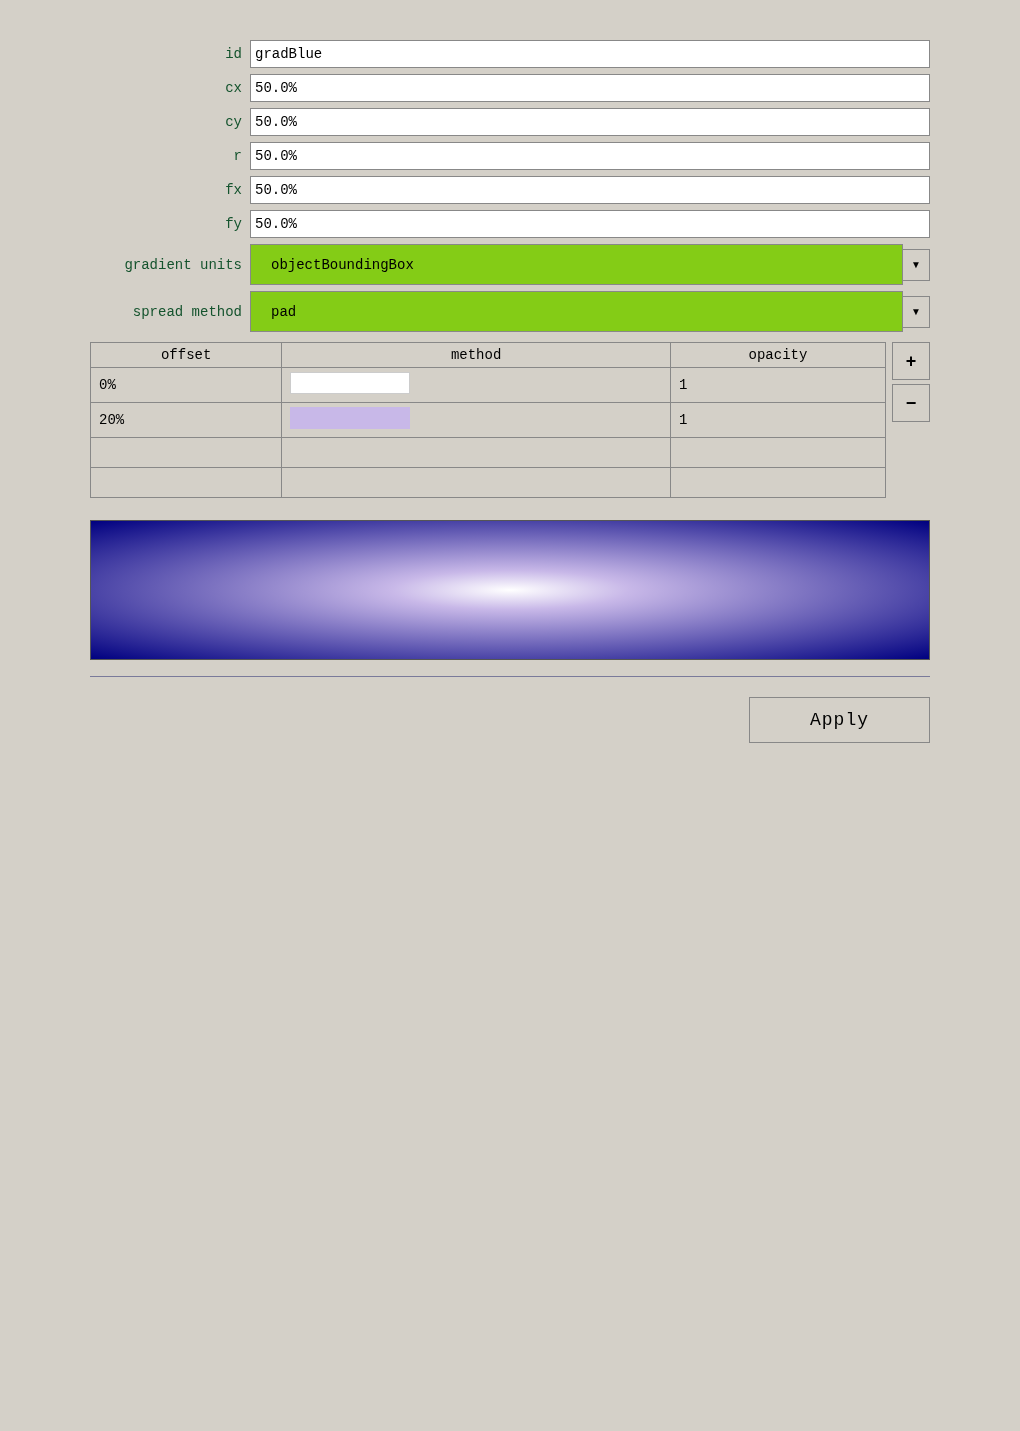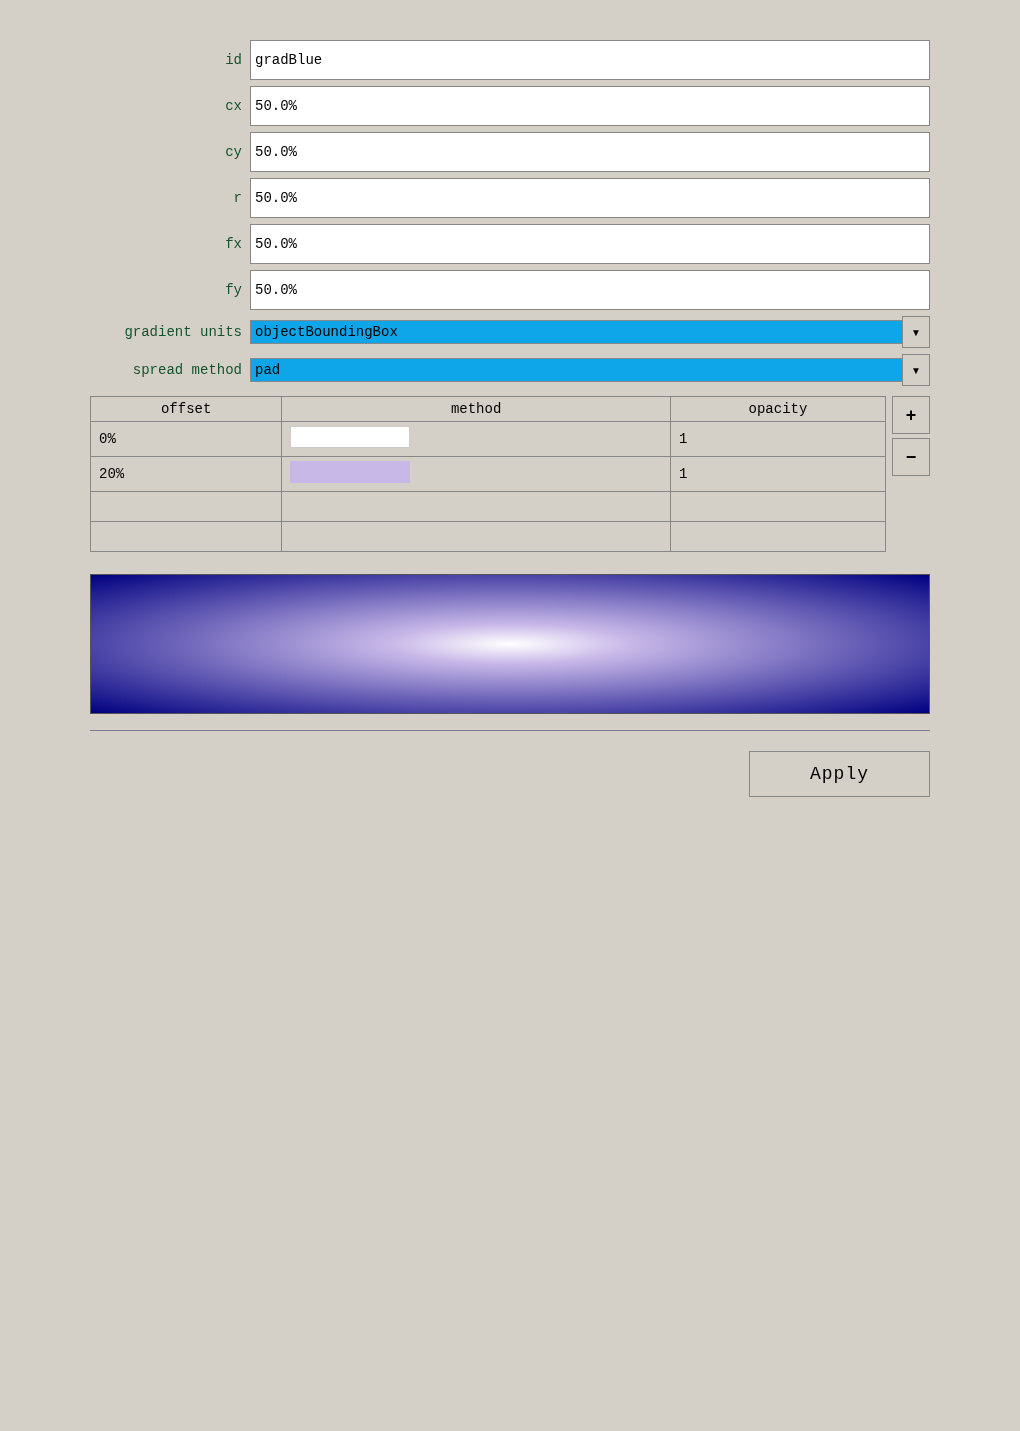--- a/index.html
+++ b/index.html
@@ -35,42 +35,42 @@
     .field-label {
       text-align: right;
       min-width: 160px;
       padding-right: 8px;
       font-size: 14px;
       color: #14532d;
     }
 
     .field-input {
       flex: 1;
-      height: 40px;
+      height: 28px;
       border: 1px solid #888;
       background: #fff;
       padding: 2px 4px;
       font-family: 'Courier New', Courier, monospace;
       font-size: 14px;
       outline: none;
     }
 
     .field-select-wrapper {
       flex: 1;
       display: flex;
       align-items: center;
       position: relative;
     }
 
     .field-select-display {
       flex: 1;
-      height: 24px;
-      border: 1px solid #888;
-      background: #0ea5e9;
-      padding: 2px 4px;
+      height: 41px;
+      border: 1px solid #888;
+      background: #84cc16;
+      padding: 2px 20px;
       font-family: 'Courier New', Courier, monospace;
       font-size: 14px;
       display: flex;
       align-items: center;
     }
 
     .field-select-btn {
       width: 28px;
       height: 32px;
       border: 1px solid #888;

